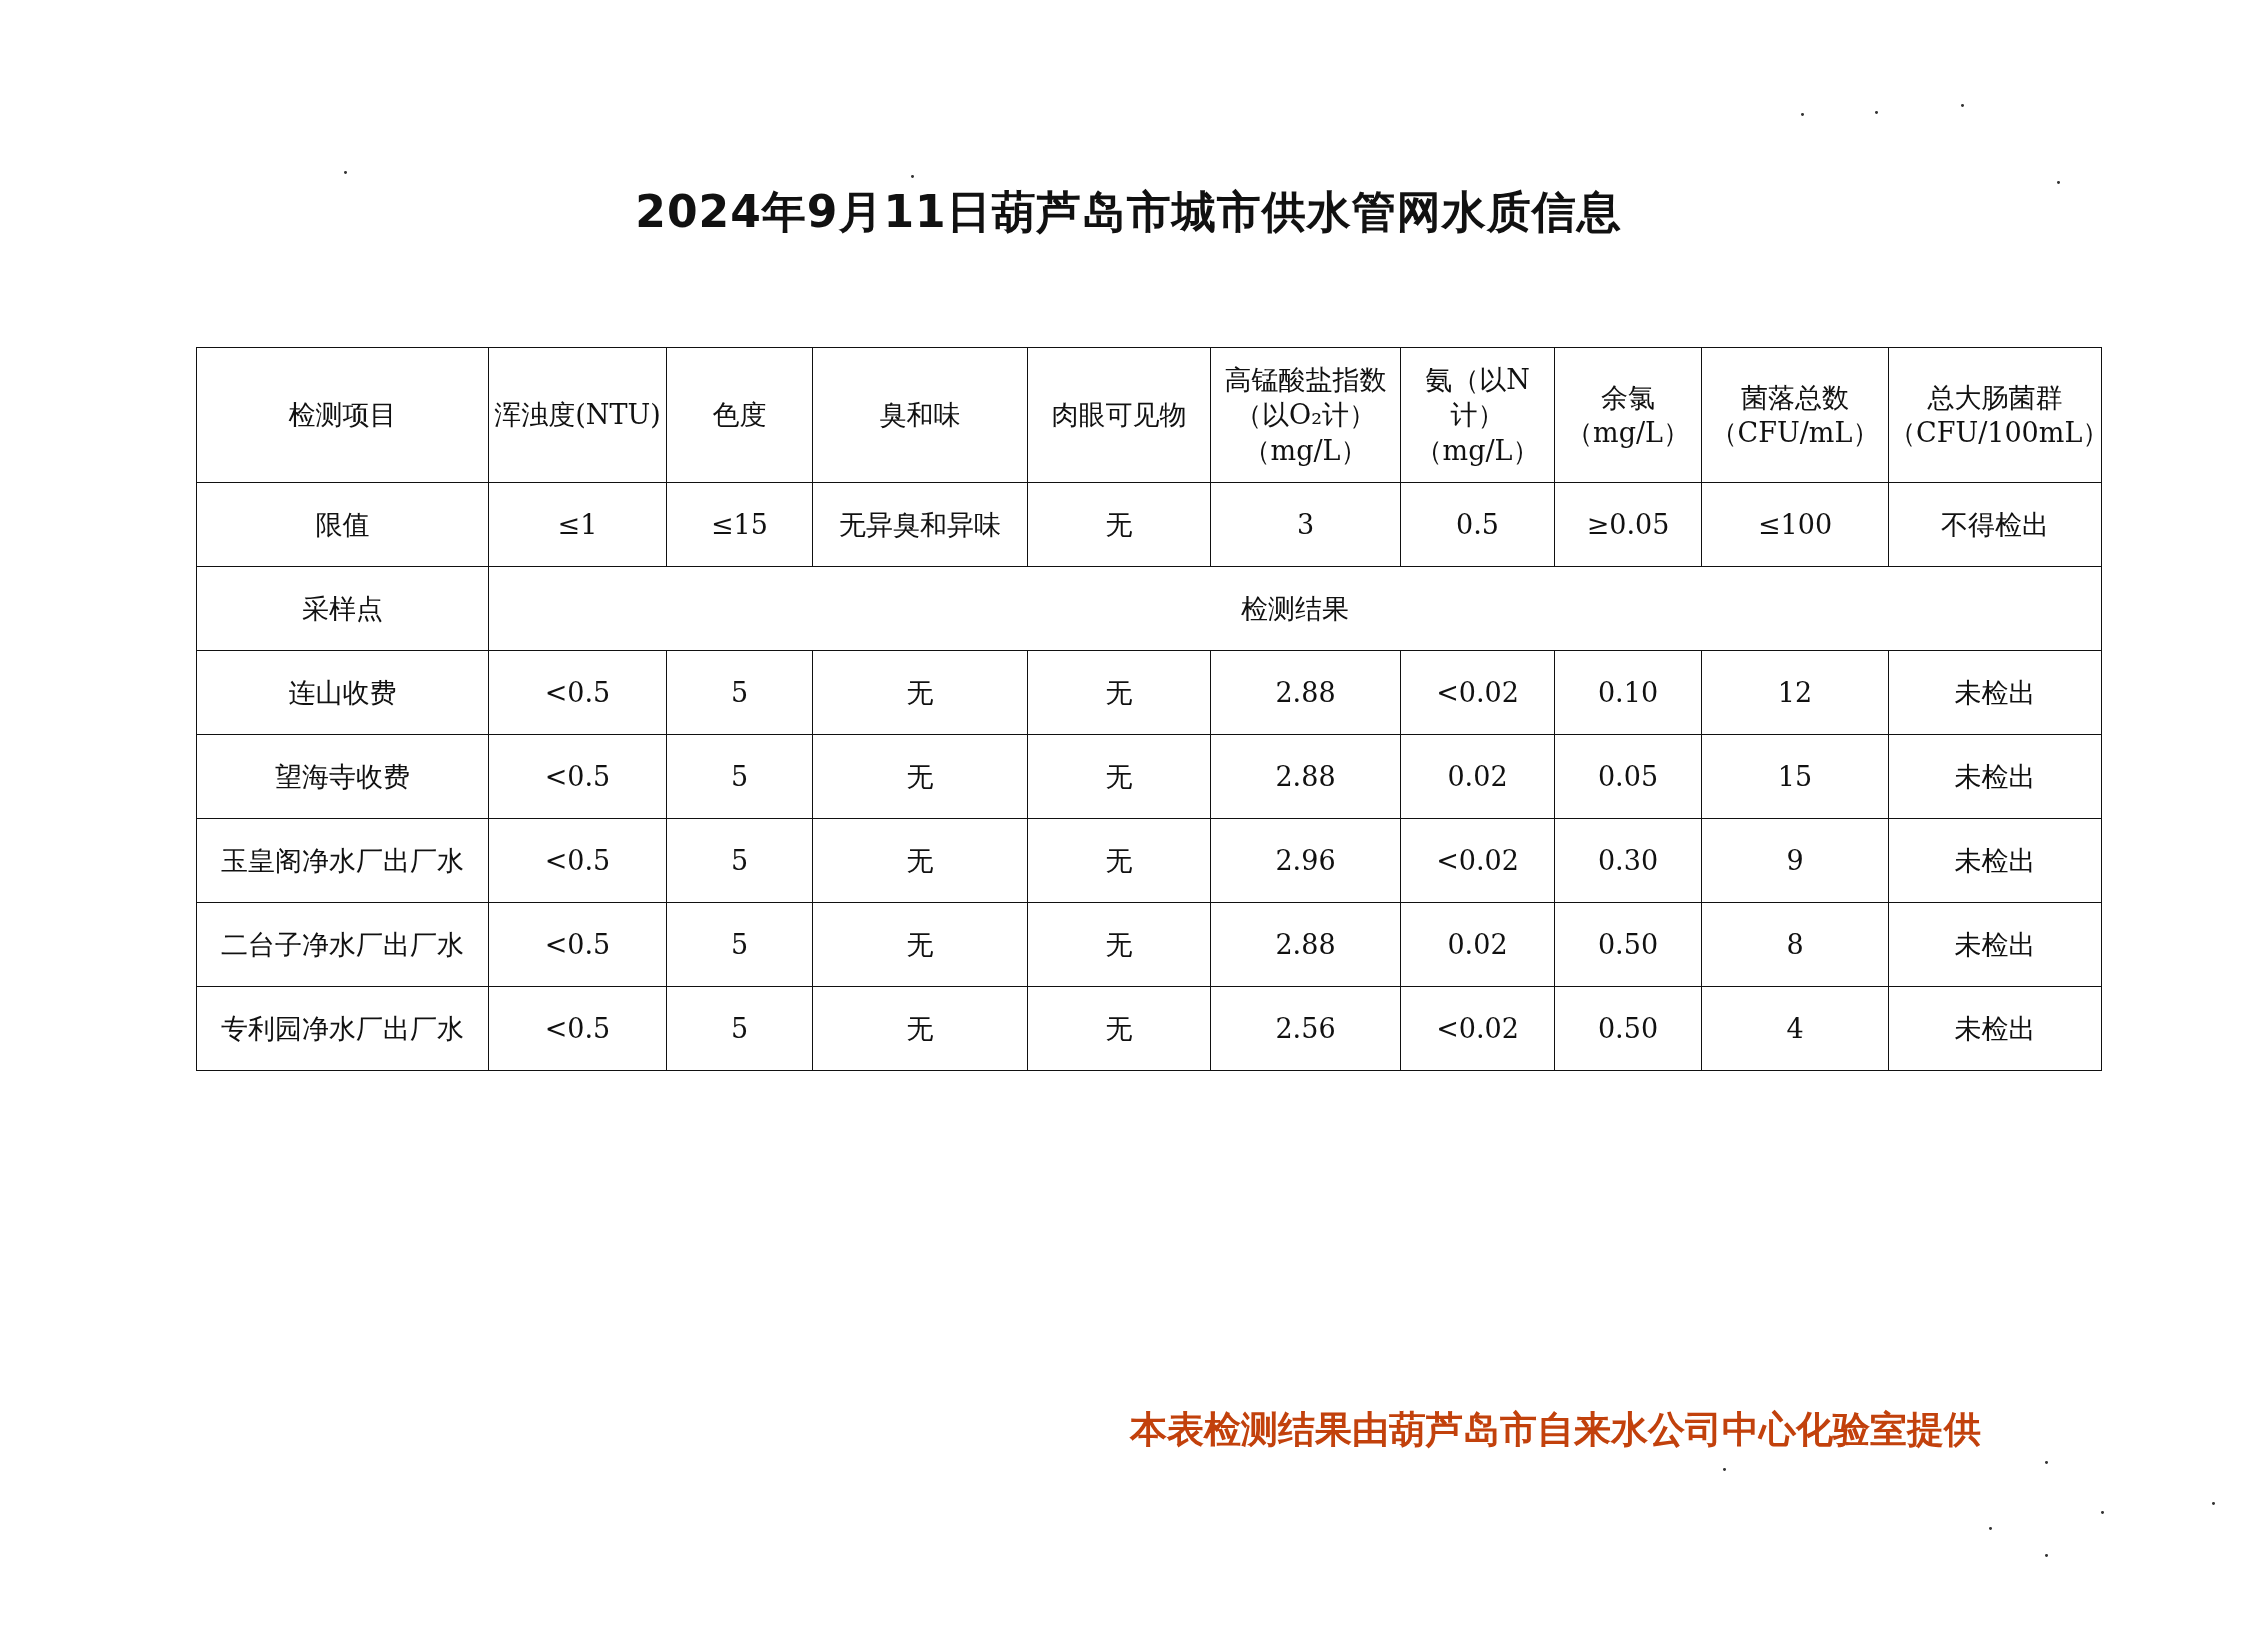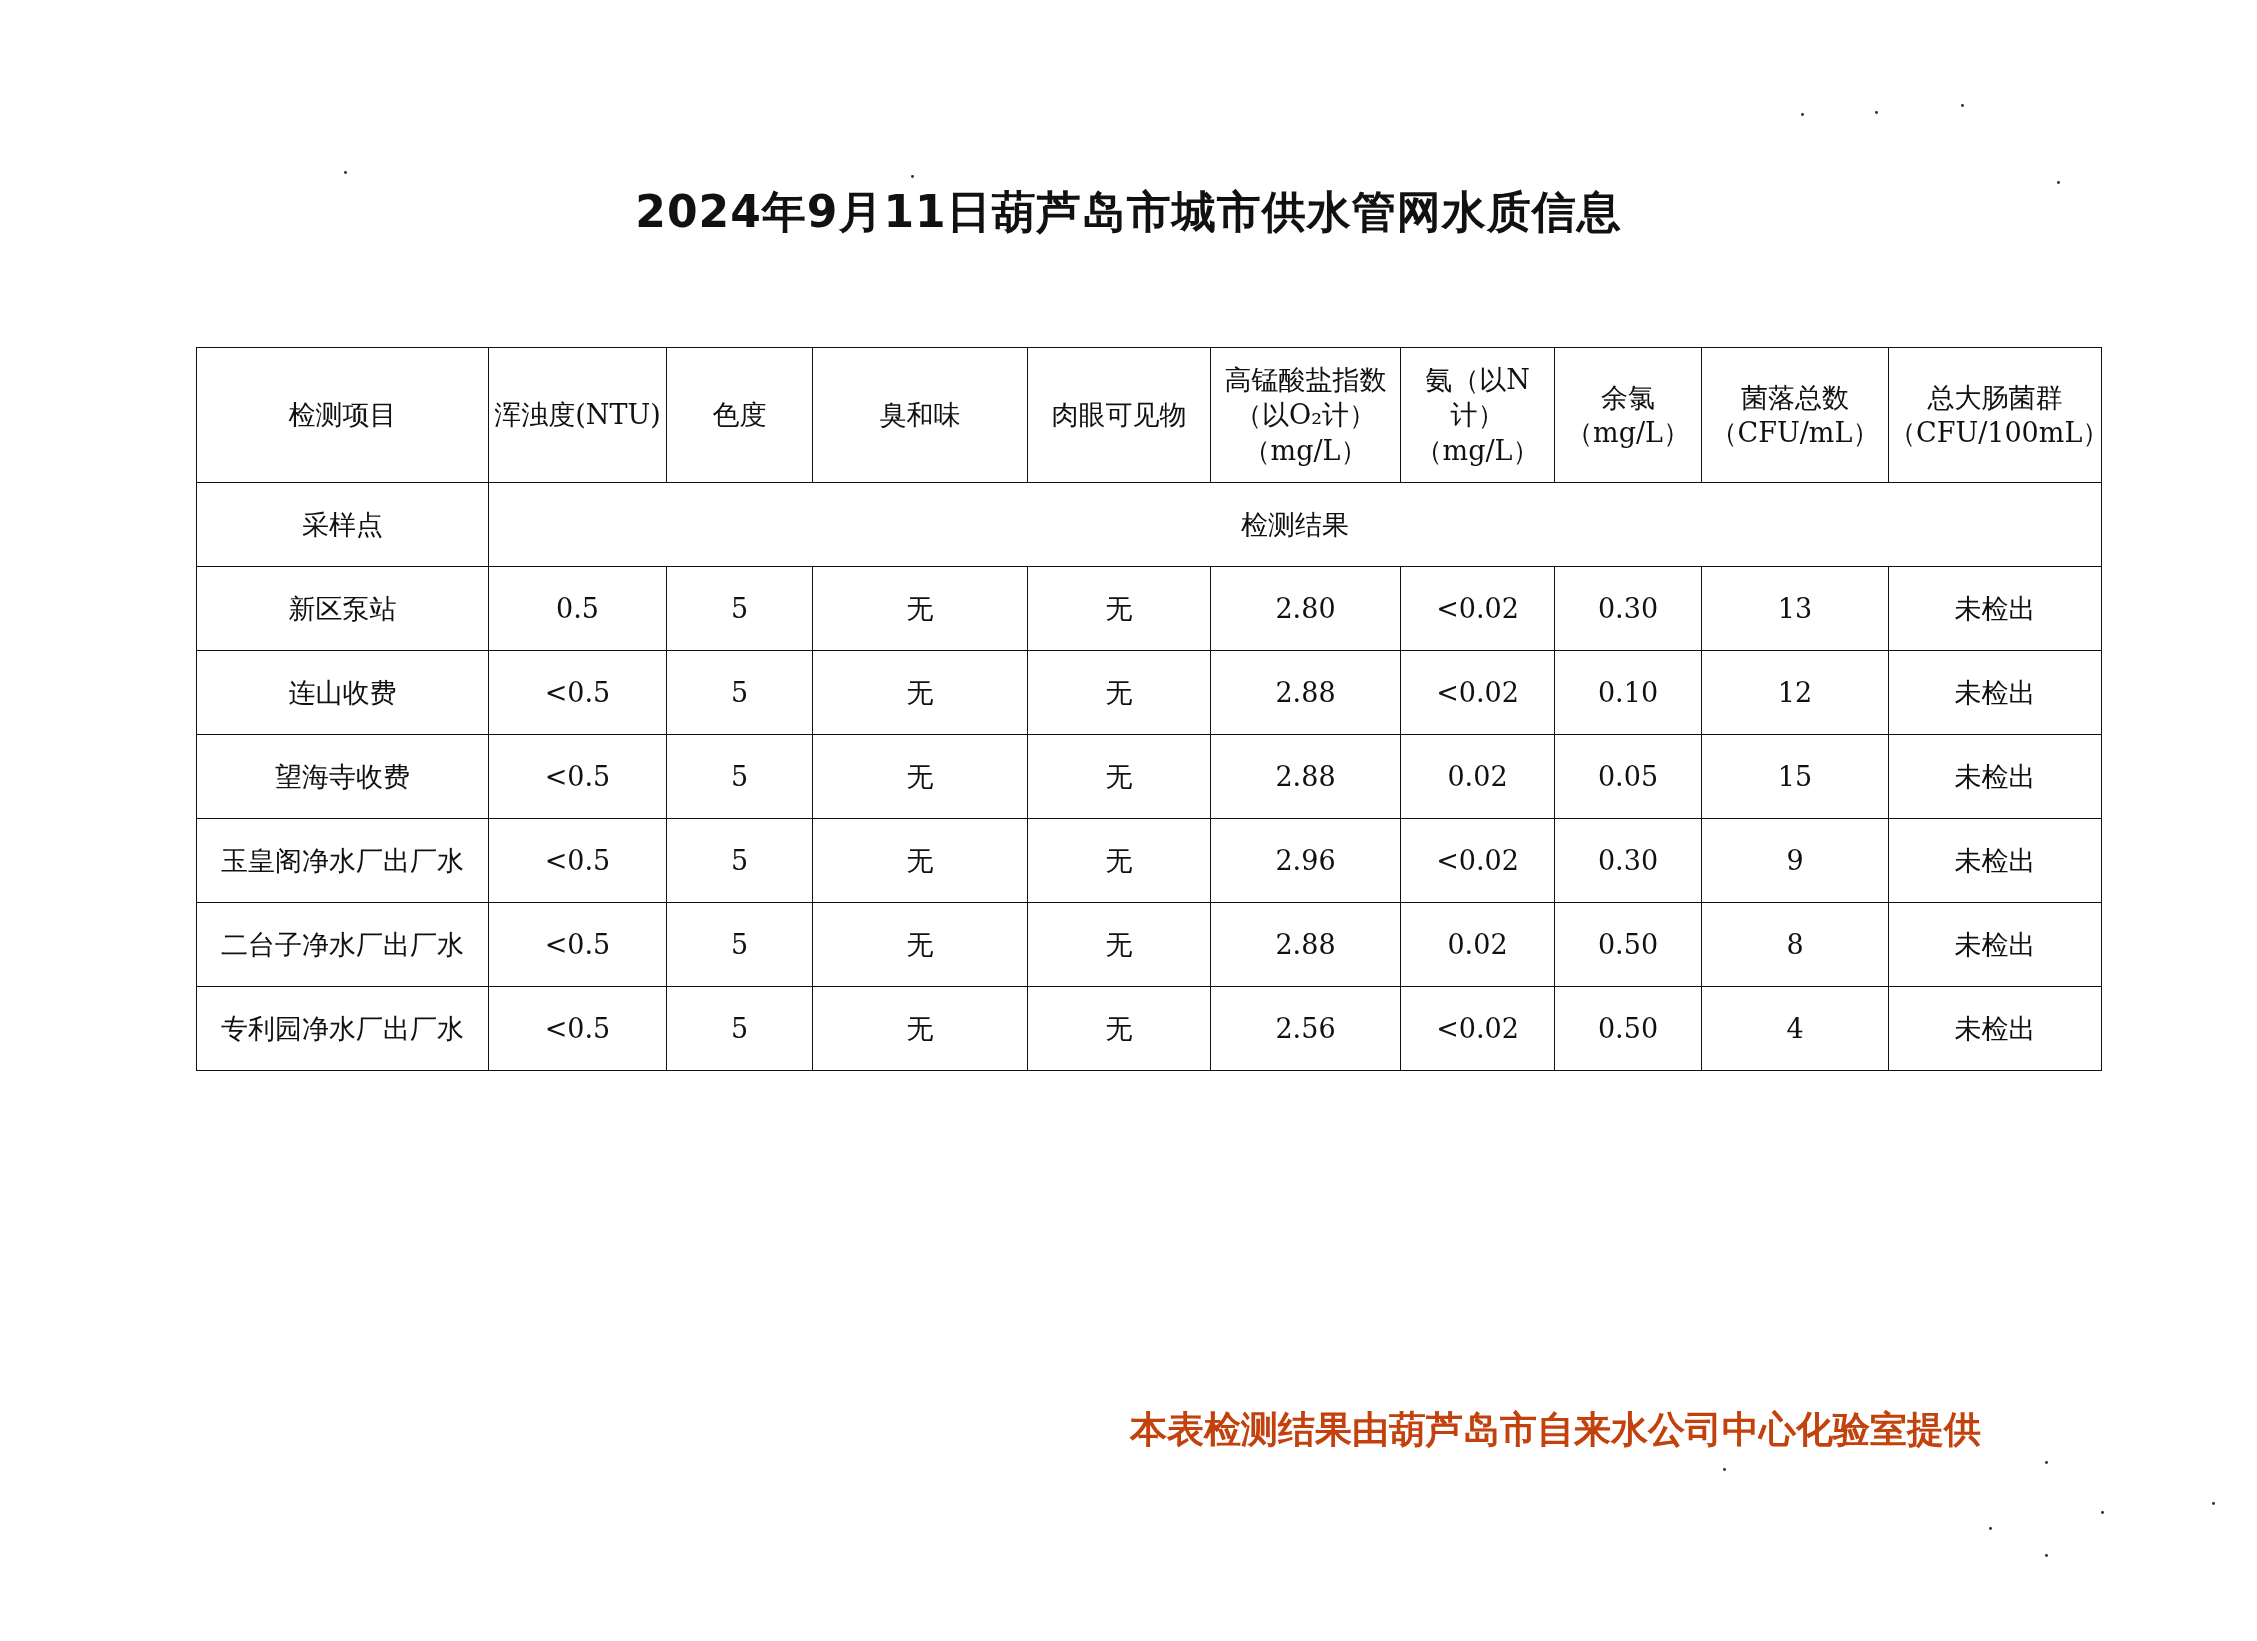--- a/index.html
+++ b/index.html
@@ -72,38 +72,38 @@
       </td>
       <td>
         <div>菌落总数</div>
         <div>（CFU/mL）</div>
       </td>
       <td>
         <div>总大肠菌群</div>
         <div>（CFU/100mL）</div>
       </td>
     </tr>
+    <tr class="lim">
+      <td>限值</td>
+      <td>≤1</td>
+      <td>≤15</td>
+      <td>无异臭和异味</td>
+      <td>无</td>
+      <td>3</td>
+      <td>0.5</td>
+      <td>≥0.05</td>
+      <td>≤100</td>
+      <td>不得检出</td>
+    </tr>
     <tr class="row">
       <td>采样点</td>
       <td colspan="9">检测结果</td>
     </tr>
   </tbody>
   <tbody id="data-rows">
-      <tr class="row">
-        <td>新区泵站</td>
-        <td>0.5</td>
-        <td>5</td>
-        <td>无</td>
-        <td>无</td>
-        <td>2.80</td>
-        <td>&lt;0.02</td>
-        <td>0.30</td>
-        <td>13</td>
-        <td>未检出</td>
-      </tr>
       <tr class="row">
         <td>连山收费</td>
         <td>&lt;0.5</td>
         <td>5</td>
         <td>无</td>
         <td>无</td>
         <td>2.88</td>
         <td>&lt;0.02</td>
         <td>0.10</td>
         <td>12</td>

